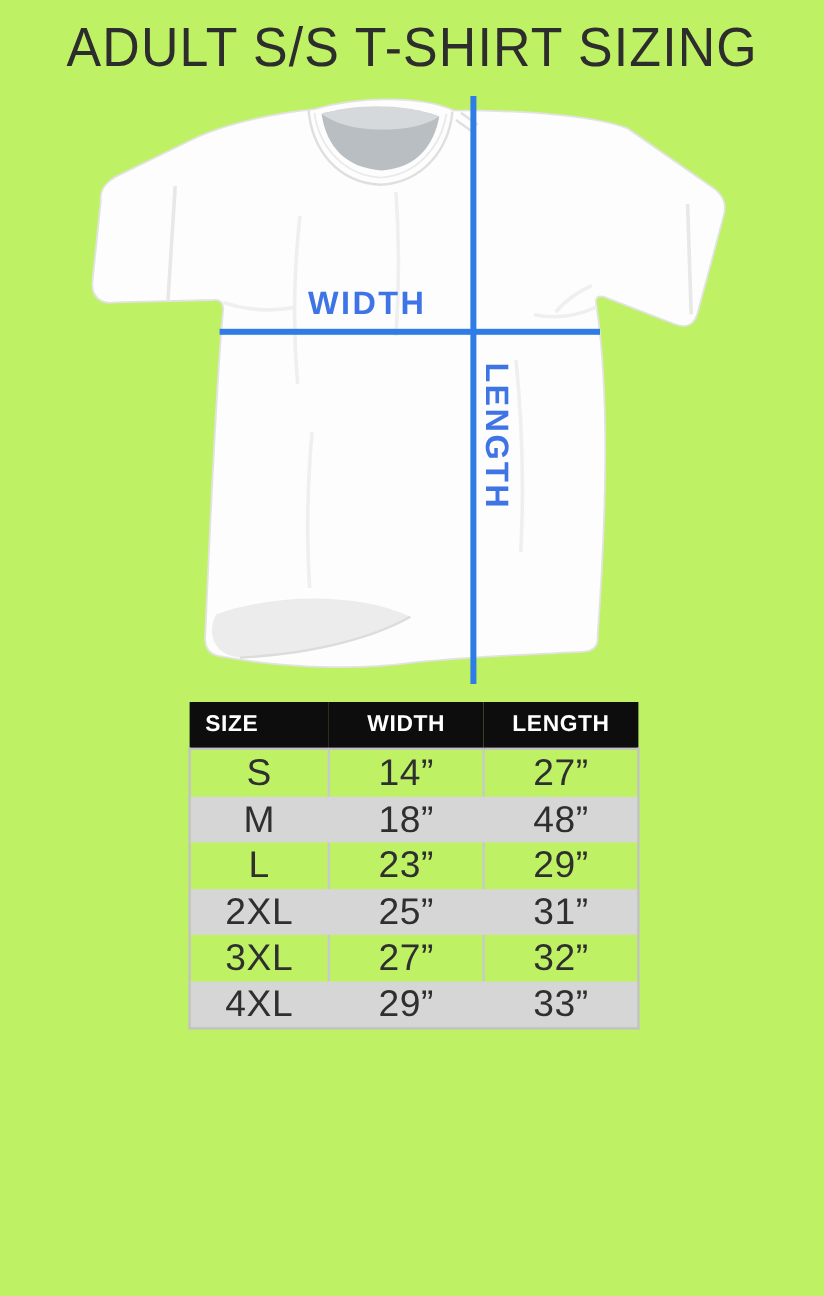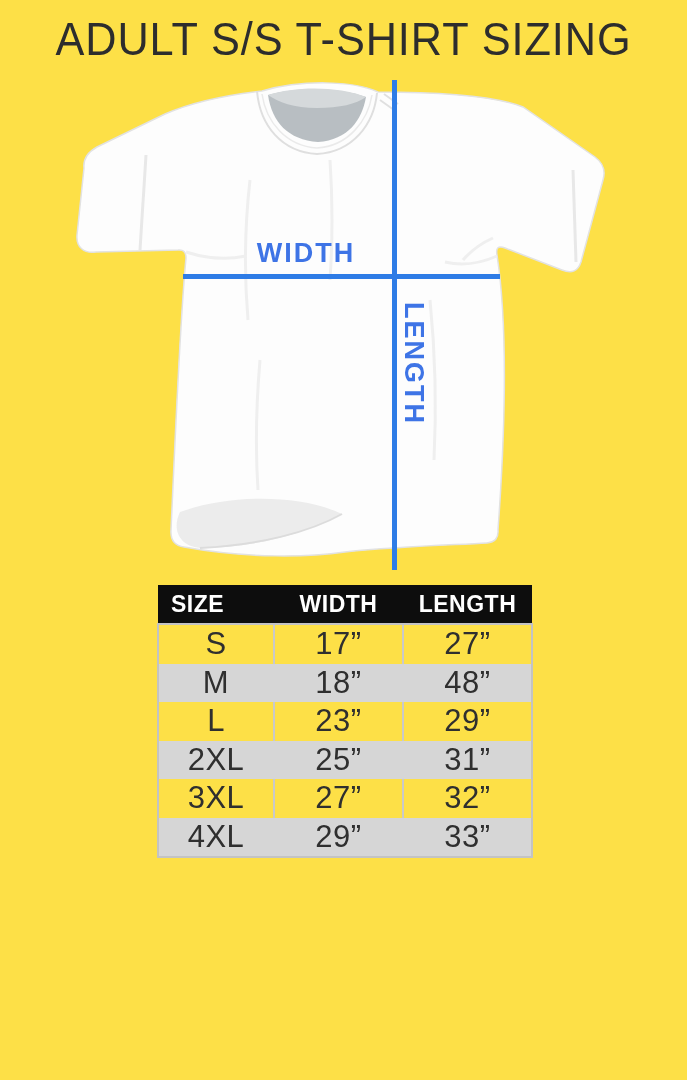--- a/index.html
+++ b/index.html
@@ -1,18 +1,18 @@
 <!DOCTYPE html>
 <html><head>
 <meta charset="utf-8">
 <style>
   html,body { margin:0; padding:0; background:#fff; }
   .stage {
     position:relative; width:687px; height:1080px; margin:0 auto;
-    background:#fde047; overflow:hidden;
+    background:#bef264; overflow:hidden;
     font-family:"Liberation Sans", sans-serif;
   }
 
   
   .title {
     position:absolute; top:12px; left:0; right:0; margin:0;
     text-align:center; font-size:46px; font-weight:300;
     letter-spacing:1px; color:#2d2d2d; transform:scaleX(.94);
     white-space:nowrap;
   }
@@ -36,21 +36,21 @@
   .width-label { left:206px; top:238px; width:200px; text-align:center; }
   .length-label { left:398px; top:302px; writing-mode:vertical-rl; }
 
   
   .size-table {
     position:absolute; left:157px; top:585px; width:374px;
     border-collapse:collapse; table-layout:fixed;
   }
   .size-table th {
     background:#0d0d0d; color:#ffffff; height:36px;
-    font-size:23px; font-weight:700; letter-spacing:.5px; text-align:center;
+    font-size:19px; font-weight:700; letter-spacing:.5px; text-align:center;
   }
   .size-table th.first { text-align:left; padding-left:13px; }
   .size-table td {
     height:36.5px; font-size:31px; font-weight:300; color:#2f2f2f;
     text-align:center; letter-spacing:.5px;
   }
   .size-table tbody tr:nth-child(even) { background:#d6d6d6; }
   .size-table tbody tr:nth-child(odd) td:nth-child(n+2) { border-left:2px solid #c9c9c9; }
   .size-table tbody tr:nth-child(even) td:nth-child(n+2) { border-left:2px solid #d6d6d6; }
   .size-table tbody td:first-child { border-left:2px solid #c3c3c3; }
@@ -145,21 +145,21 @@
     <thead>
       <tr>
         <th class="first">SIZE</th>
         <th>WIDTH</th>
         <th>LENGTH</th>
       </tr>
     </thead>
     <tbody>
       <tr>
         <td>S</td>
-        <td>17”</td>
+        <td>14”</td>
         <td>27”</td>
       </tr>
       <tr>
         <td>M</td>
         <td>18”</td>
         <td>48”</td>
       </tr>
       <tr>
         <td>L</td>
         <td>23”</td>

